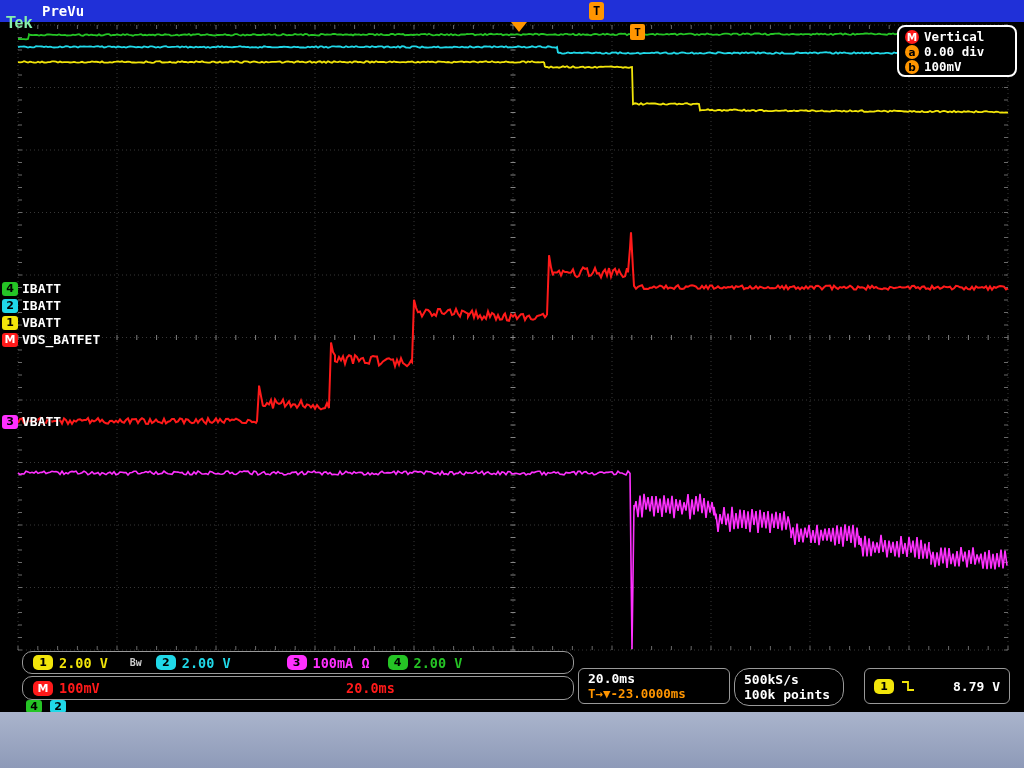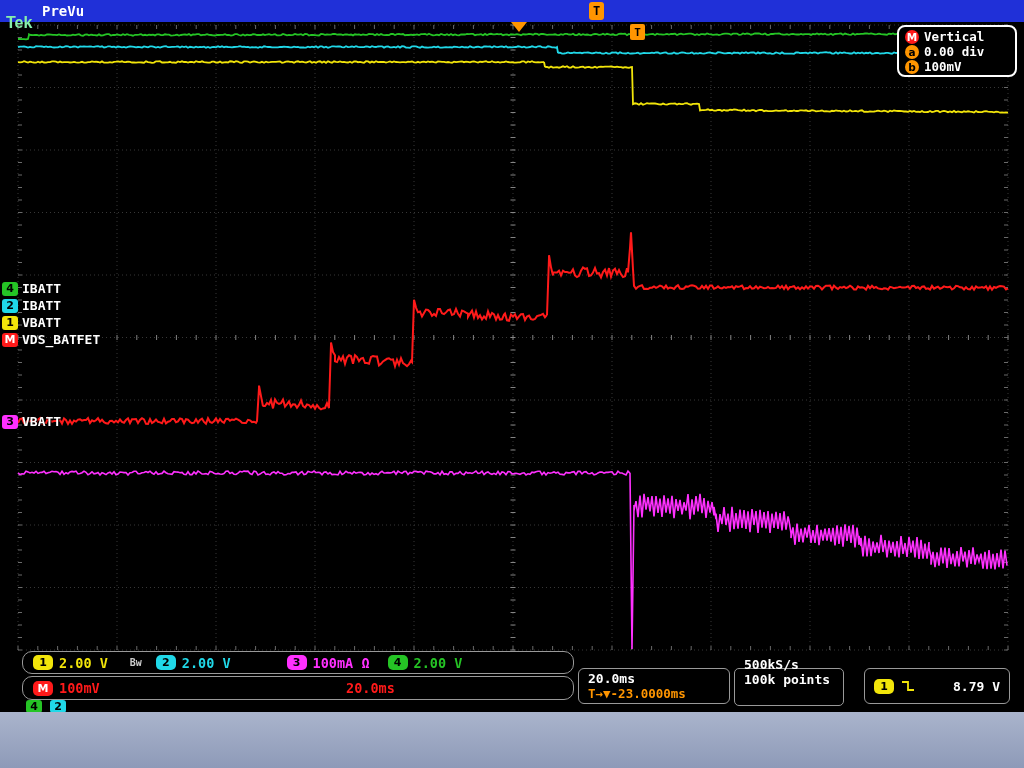--- a/index.html
+++ b/index.html
@@ -42,22 +42,22 @@
   
   .rbox{position:absolute;background:#000;border:1px solid #999;border-radius:10px;box-sizing:border-box;}
   .row1{left:22px;top:651px;width:552px;height:23px;display:flex;align-items:center;padding:0 10px;}
   .grp{display:flex;align-items:center;gap:6px;font:bold 13.5px "DejaVu Sans Mono",monospace;}
   .bw{color:#ccc;font:bold 10px "DejaVu Sans Mono",monospace;margin-left:22px;}
   .row2{left:22px;top:676px;width:552px;height:24px;display:flex;align-items:center;padding:0 10px;border-radius:10px;}
   .xbadges{position:absolute;left:26px;top:700px;display:flex;gap:8px;}
   .xbadges .lbadge{width:16px;height:13px;}
   .hbox{left:578px;top:668px;width:152px;height:36px;border-radius:6px;padding:2px 9px;
         display:flex;flex-direction:column;justify-content:space-around;}
-  .acqbox{left:734px;top:668px;width:110px;height:36px;border-radius:5px;padding:18px 9px;
-          display:flex;flex-direction:column;justify-content:flex-end;}
+  .acqbox{left:734px;top:668px;width:110px;height:36px;border-radius:15px;padding:18px 9px;
+          display:flex;flex-direction:column;justify-content:center;}
   .trigbox{left:864px;top:668px;width:146px;height:36px;border-radius:6px;padding:0 9px;
            display:flex;align-items:center;gap:7px;}
   .wtxt{color:#fff;font:bold 13px "DejaVu Sans Mono",monospace;}
   
   .menubar{position:absolute;left:0;top:712px;width:1024px;height:56px;
            background:linear-gradient(#aab4cc,#8e9ab8);}
 </style>
 </head>
 <body>
 

